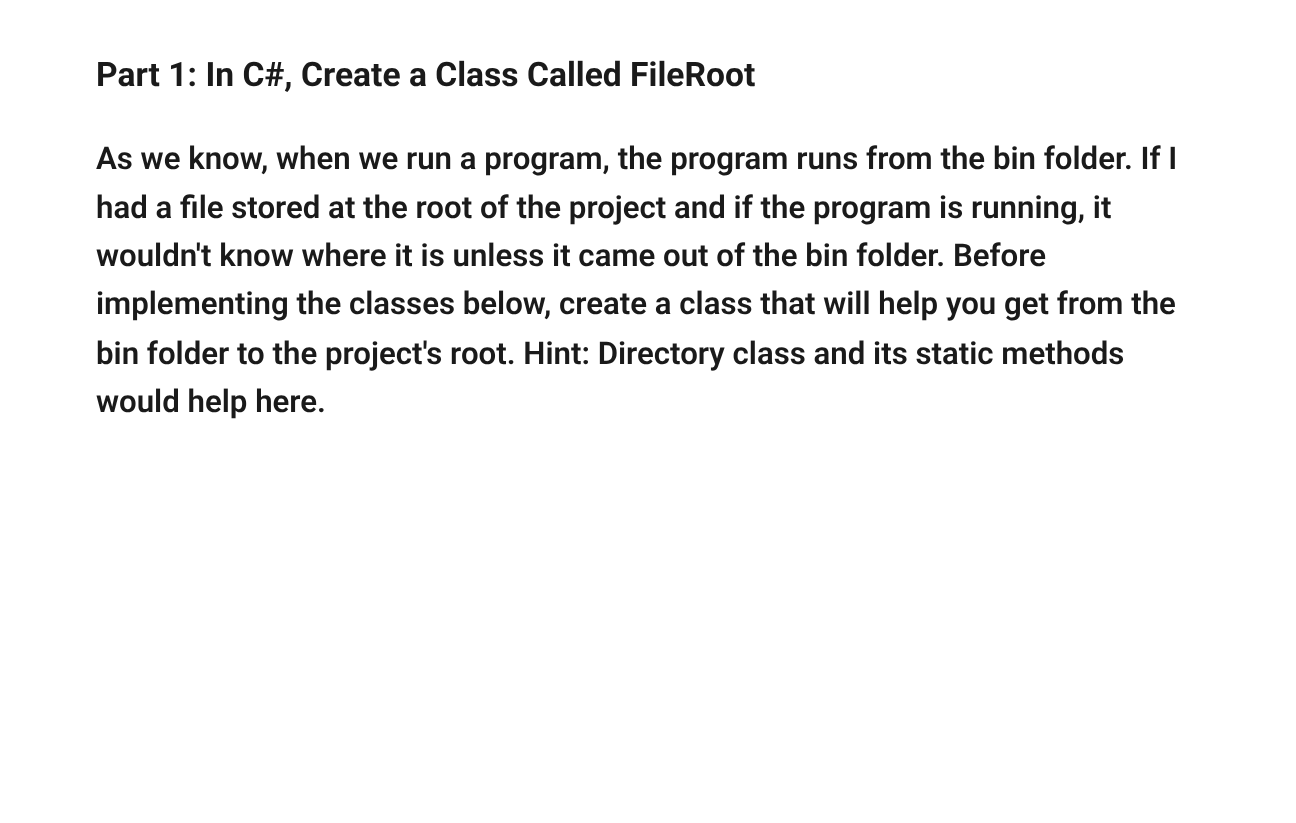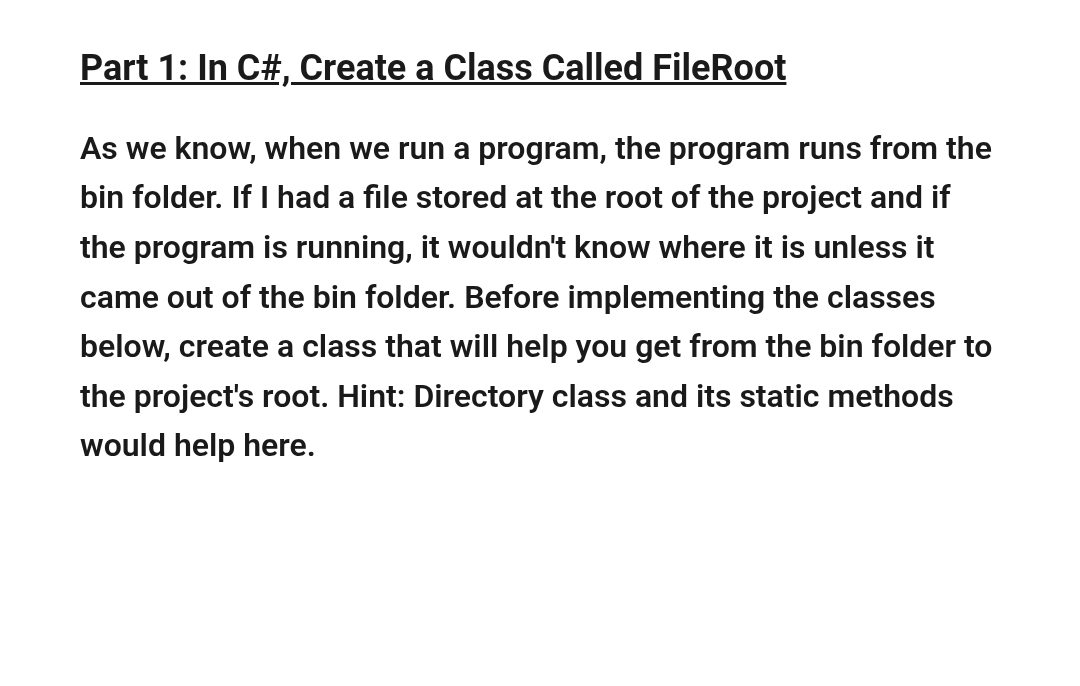--- a/index.html
+++ b/index.html
@@ -9,29 +9,28 @@
     }
     body {
       width: 1080px;
       height: 686px;
       background: #ffffff;
       font-family: -apple-system, BlinkMacSystemFont, "Segoe UI", Roboto, Helvetica, Arial, sans-serif;
       padding: 45px 80px 30px 80px;
       overflow: hidden;
     }
     .title {
-      font-size: 36px;
+      font-size: 28px;
       font-weight: 700;
       color: #1a1a1a;
       line-height: 1.3;
       margin-bottom: 32px;
-      text-decoration: underline;
     }
     .body-text {
-      font-size: 32px;
+      font-size: 26px;
       font-weight: 600;
       color: #1a1a1a;
       line-height: 1.55;
     }
   </style>
 </head>
 <body>
 
 <h2 class="title">Part 1: In C#, Create a Class Called FileRoot</h2>
 

